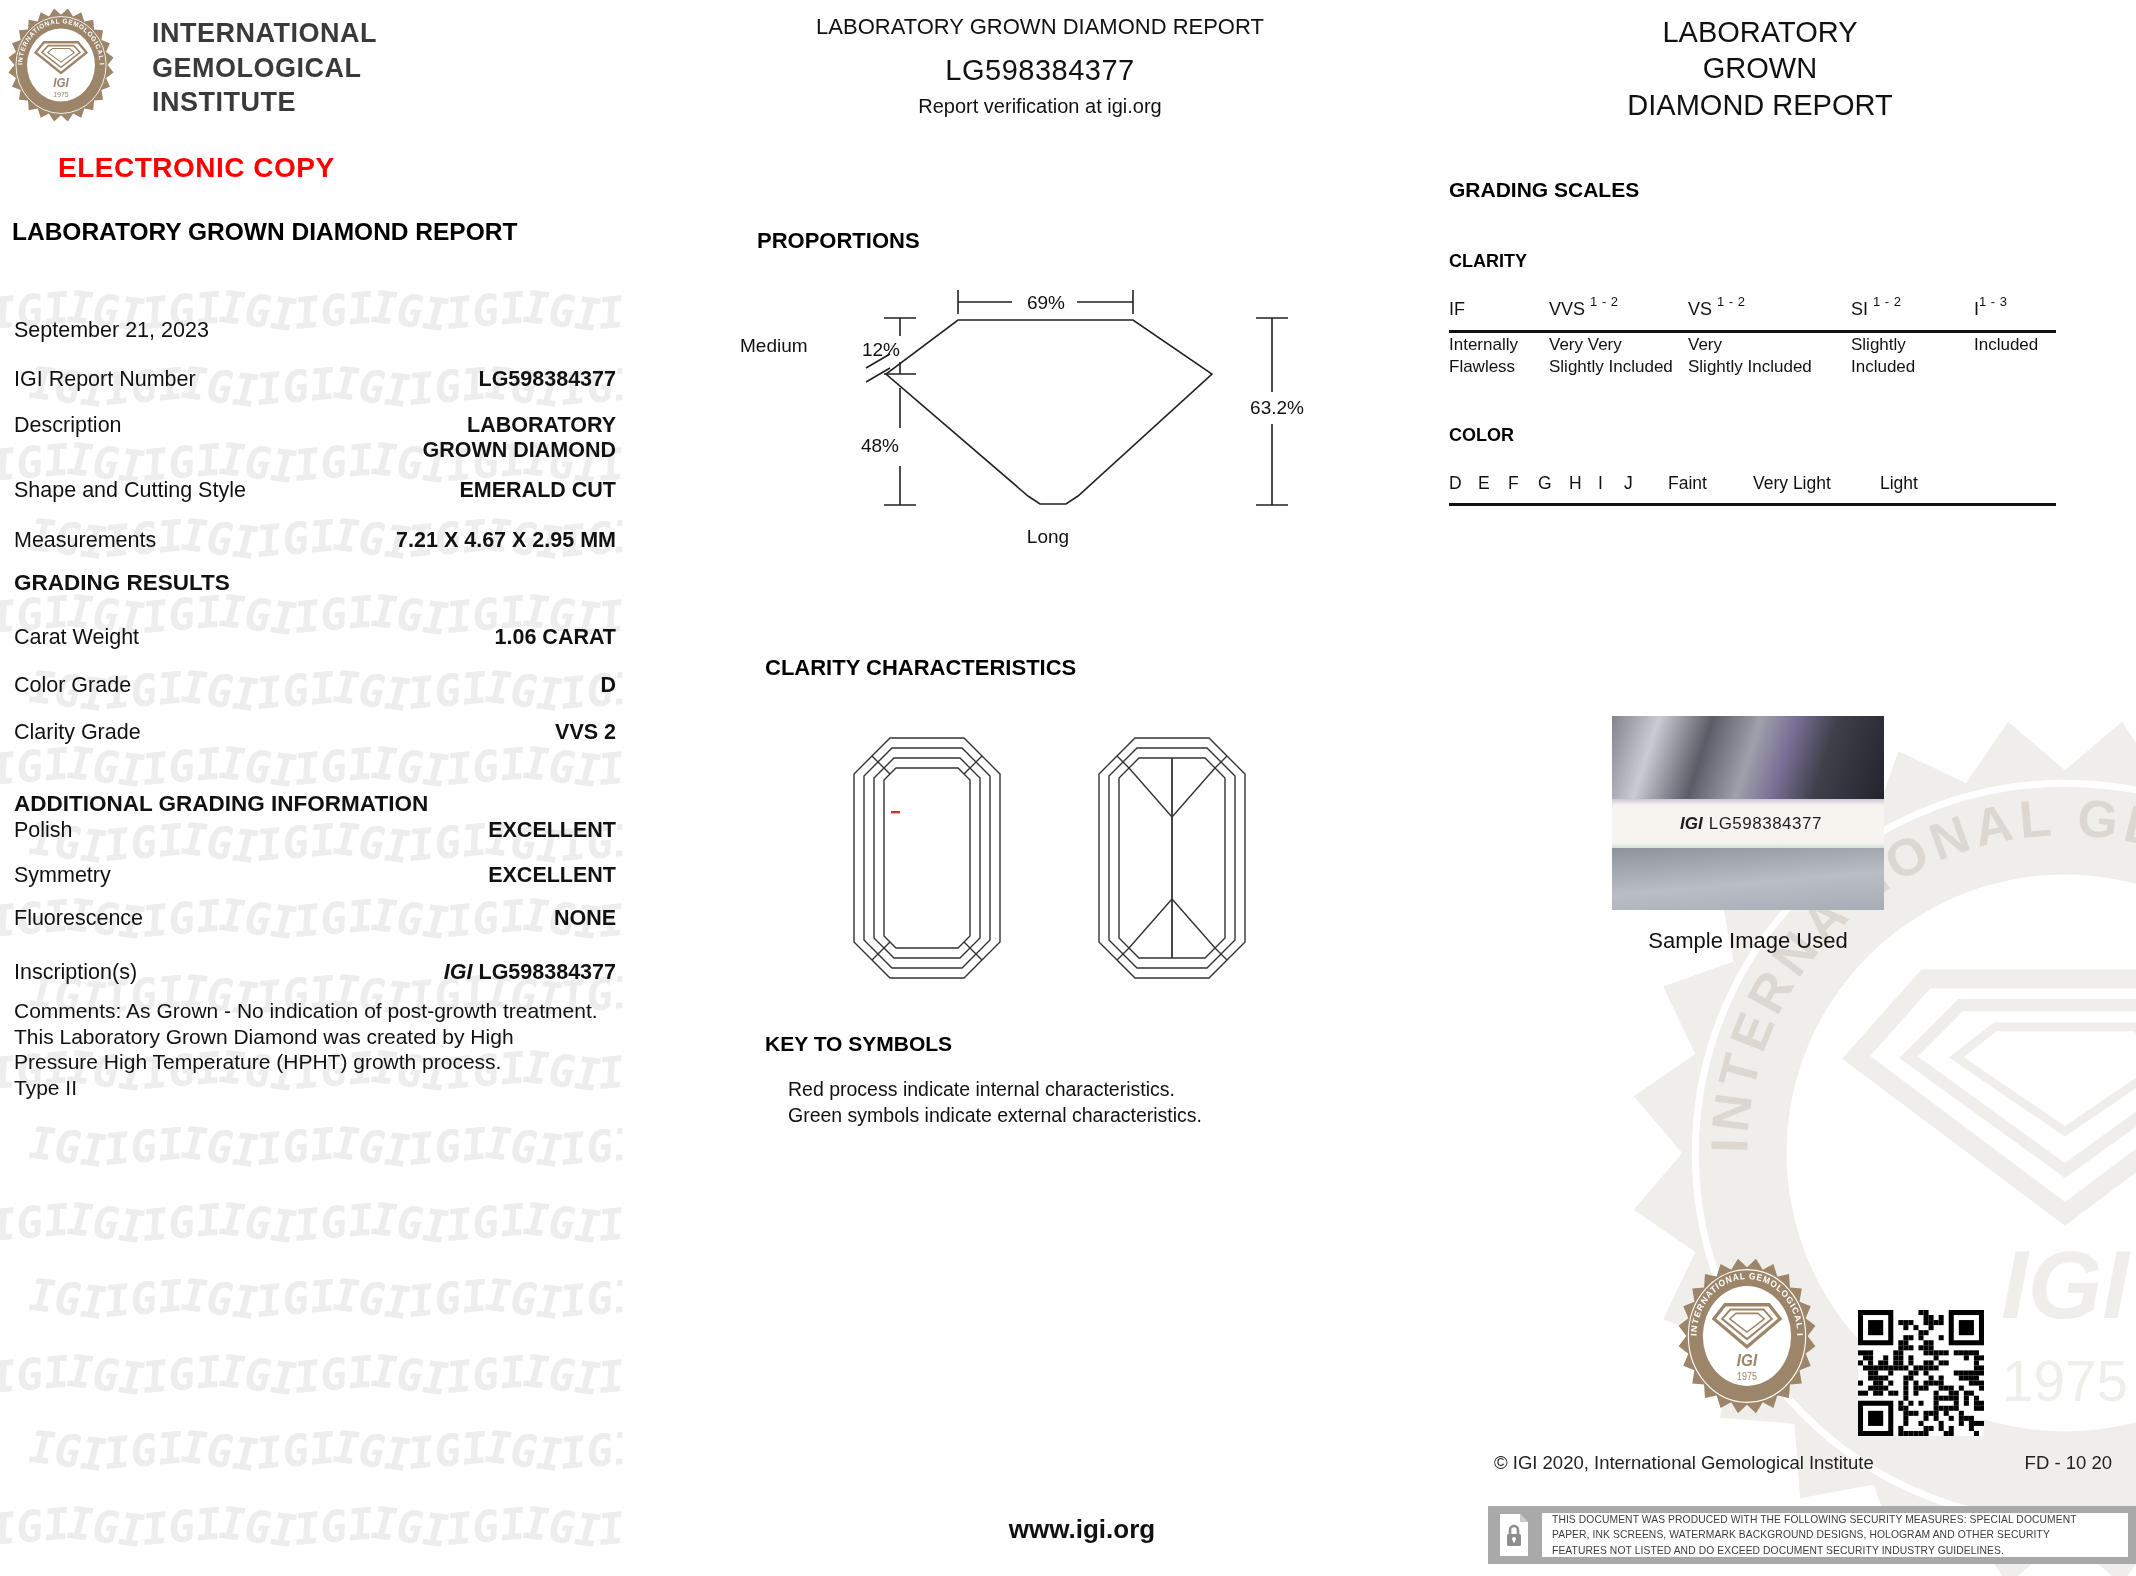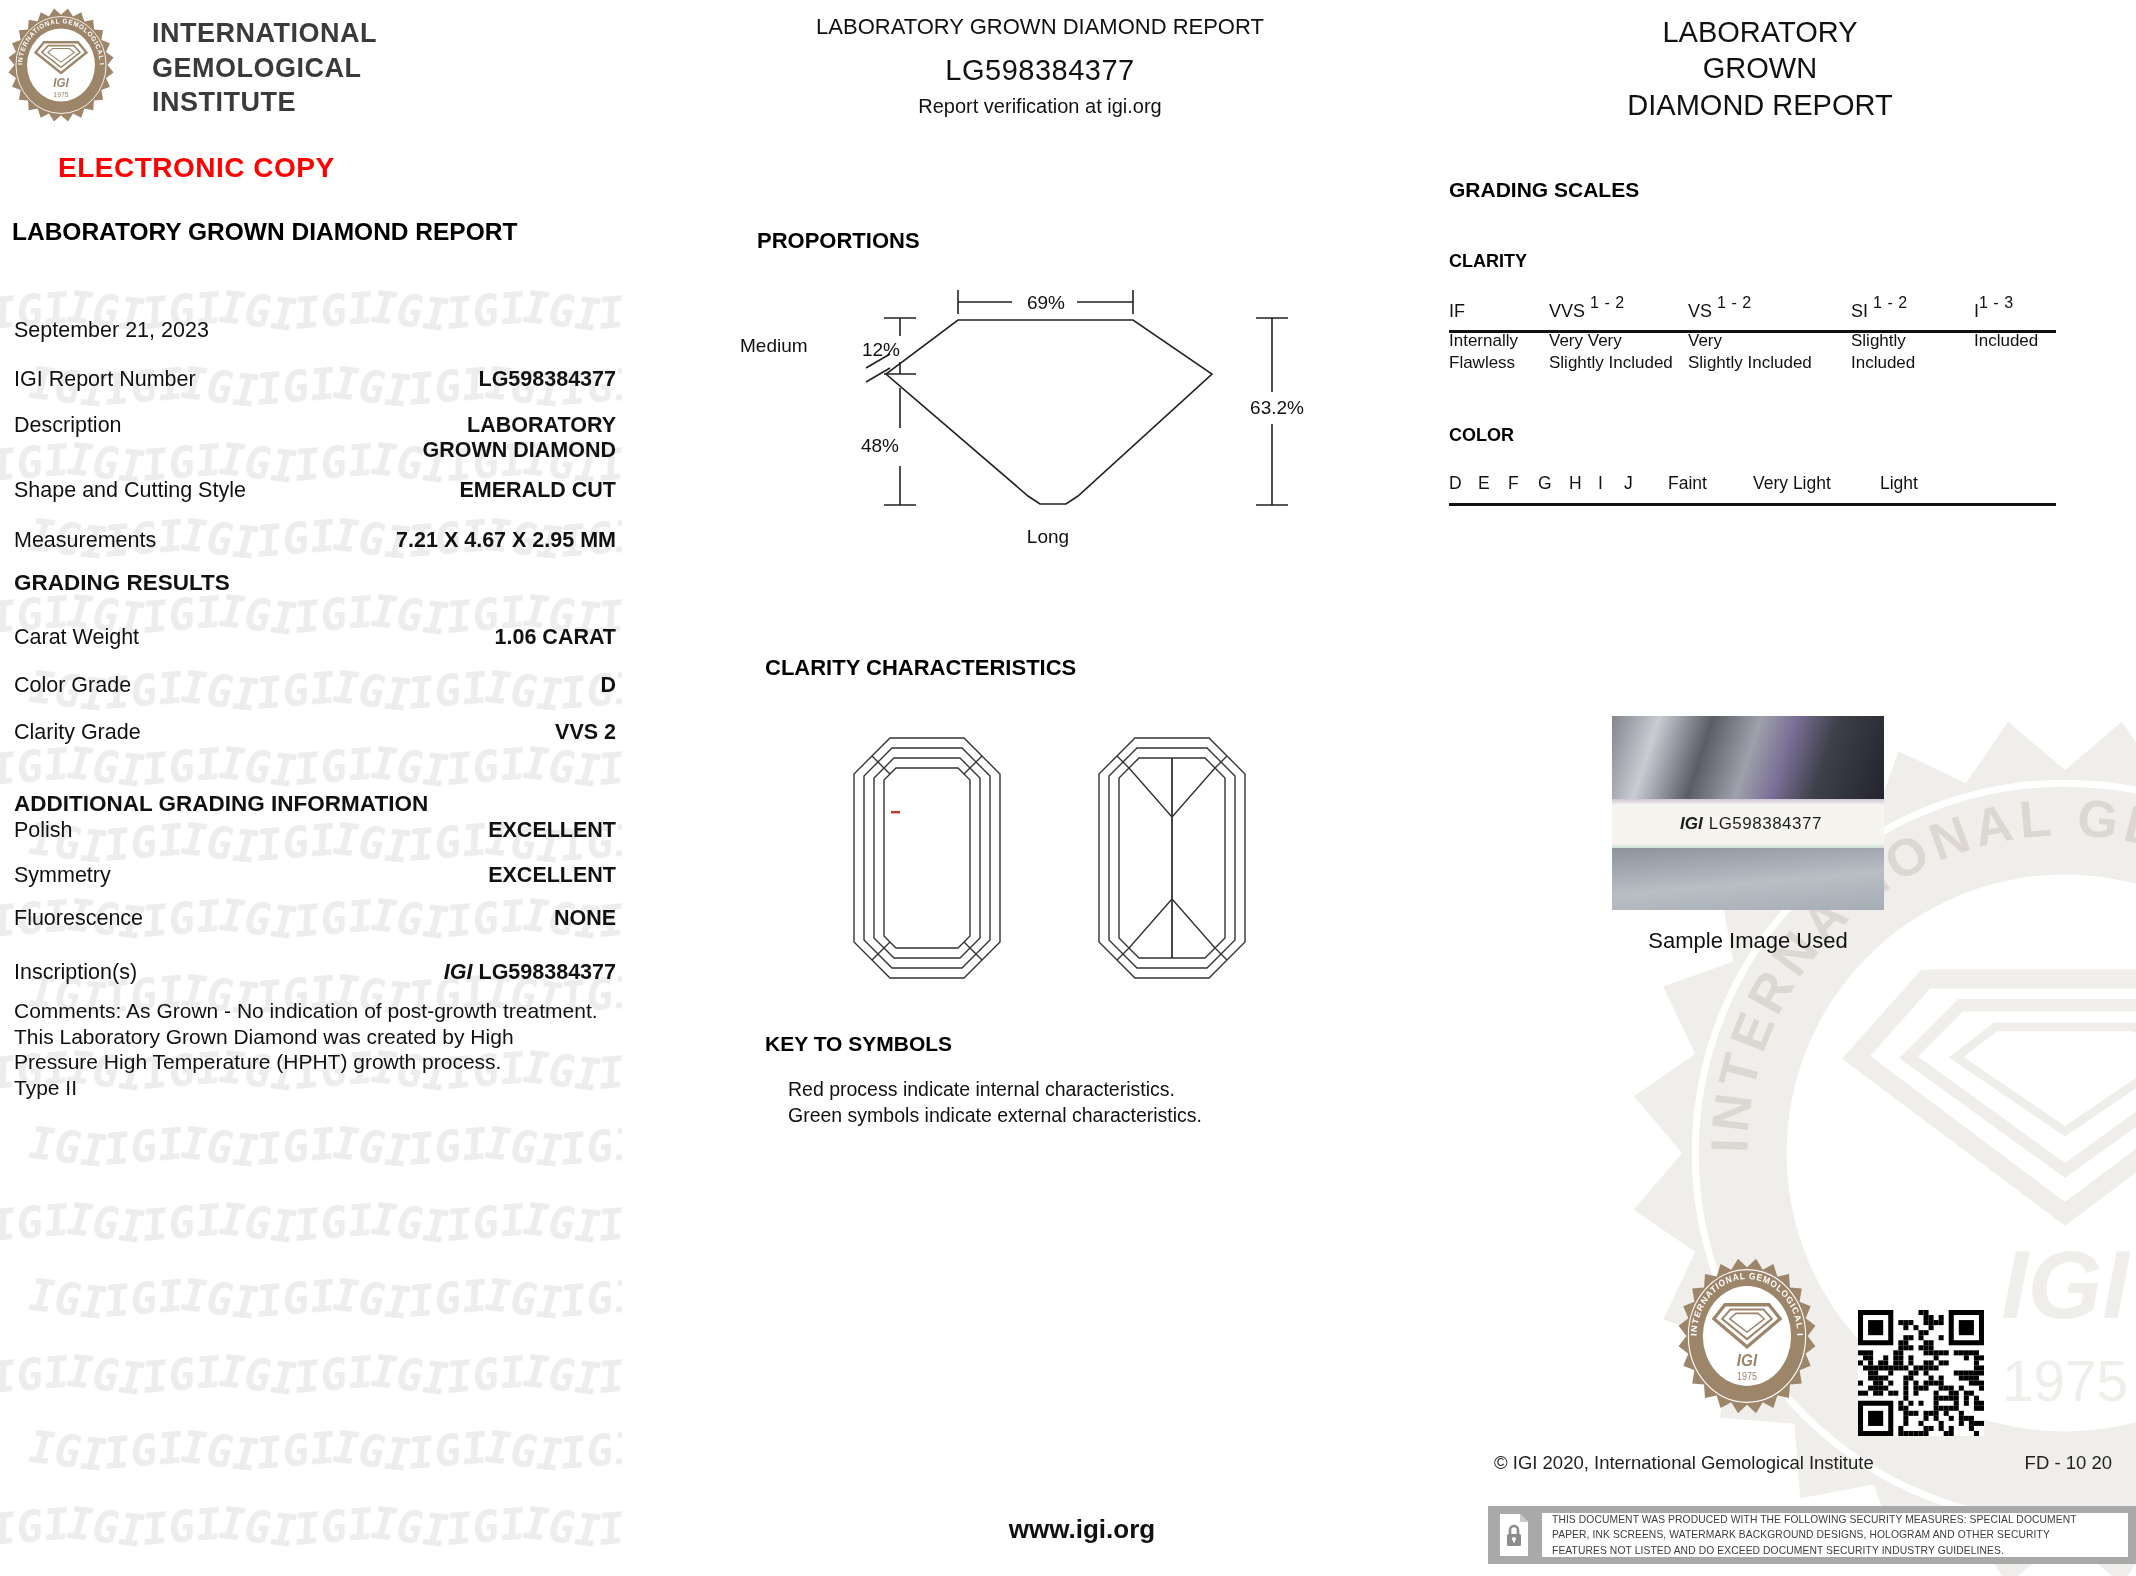--- a/index.html
+++ b/index.html
@@ -26,22 +26,22 @@
   .ctitle{font-size:22px;}
   .cnum{font-size:29px;letter-spacing:.5px;}
   .cverif{font-size:20px;}
   .h-bold{font-weight:700;color:#000;}
   svg text{font-family:"Liberation Sans",sans-serif;}
   .keyline{font-size:19.5px;line-height:1.35;}
   .website{font-weight:700;font-size:26px;}
   
   .rtitle{font-size:29px;line-height:1.25;text-align:center;}
   .gcode{font-size:18px;}
-  .gcode sup{font-size:16px;position:relative;top:-2px;letter-spacing:.5px;}
-  .gdesc{font-size:17px;line-height:1.3;margin-top:8px;}
+  .gcode sup{font-size:13px;position:relative;top:-2px;letter-spacing:.5px;}
+  .gdesc{font-size:17px;line-height:1.3;margin-top:14px;}
   .scale-line{position:absolute;height:3px;background:#111;}
   .clet{position:absolute;top:0;font-size:17.5px;}
   .caption{font-size:22px;text-align:center;}
   .copyright{font-size:18.5px;color:#222;}
   .formcode{font-size:18.5px;color:#222;}
   
   #sample{overflow:hidden;}
   .si-top{position:absolute;left:0;top:0;width:100%;height:43%;
     background:linear-gradient(108deg,#83858e 0%,#c9ccd3 16%,#5a5c66 34%,#9ea1ab 50%,#7a6f96 62%,#3e404a 76%,#23242c 100%);}
   .si-band{position:absolute;left:0;top:43%;width:100%;height:25%;

